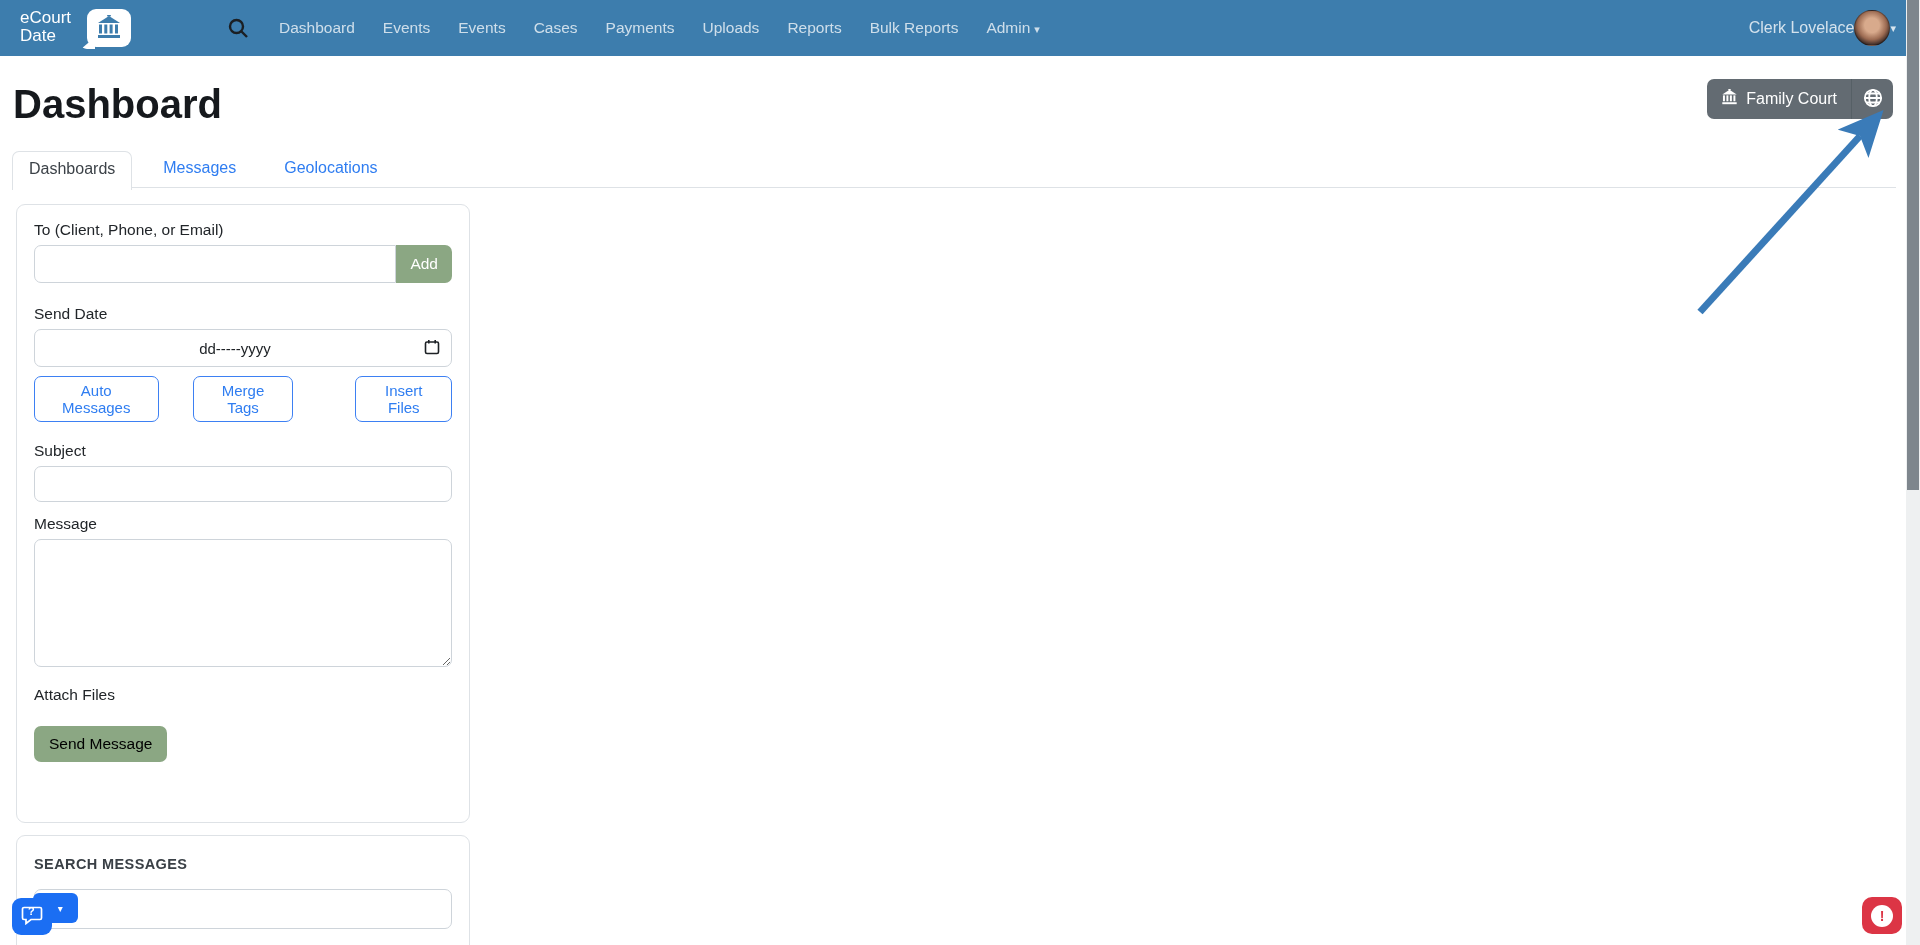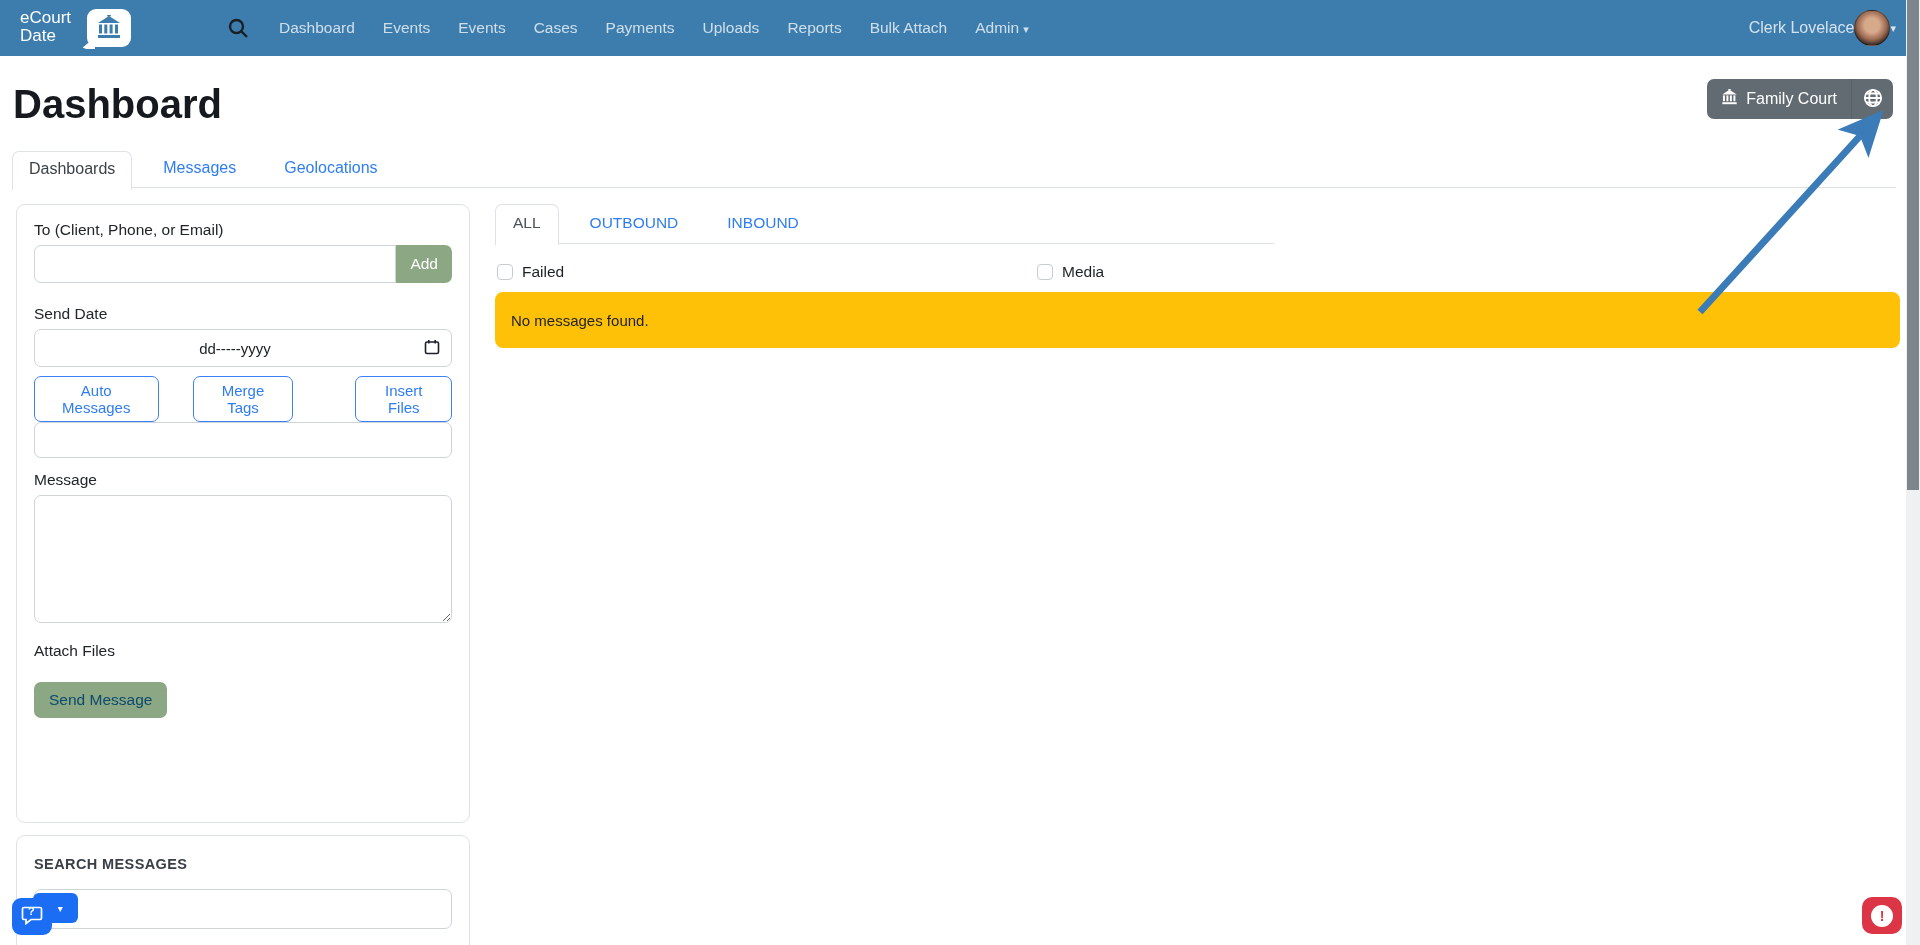--- a/index.html
+++ b/index.html
@@ -72,21 +72,21 @@
   .o-btn.b2 { margin-left:34px; }
   .o-btn.b3 { margin-left:62px; }
   .mt20 { margin-top:20px; } .mt12 { margin-top:13px; } .mt16 { margin-top:16px; }
   .msg-area { width:100%; height:128px; border:1px solid #ced4da; border-radius:7px; padding:8px 12px;
               font-family:inherit; font-size:15px; resize:both; outline:none; }
   .file-input { display:flex; height:38px; border:1px solid #ced4da; border-radius:7px; overflow:hidden;
                 align-items:stretch; cursor:pointer; }
   .file-btn { background:#f3f4f6; border-right:1px solid #ced4da; display:flex; align-items:center;
               padding:0 14px; font-size:15.5px; color:#212529; }
   .file-status { display:flex; align-items:center; padding:0 16px; font-size:15.5px; color:#212529; }
-  .send-btn { margin-top:16px; background:#8ba783; color:#0c4a6e; border:none; border-radius:7px;
+  .send-btn { margin-top:16px; background:#8ba783; color:#000000; border:none; border-radius:7px;
               padding:9px 15px; font-size:15.5px; font-family:inherit; cursor:pointer; }
   .search-input { margin-top:17px; width:100%; height:40px; border:1px solid #ced4da; border-radius:7px;
                   padding:0 12px; font-size:15px; font-family:inherit; outline:none; }
 
   
   .panel { position:absolute; left:495px; top:204px; right:20px; }
   .inner-tabs { width:779px; height:40px; display:flex; border-bottom:1px solid #dee2e6; }
   .itab { padding:9px 17px; font-size:15.5px; color:#2f7df1; cursor:pointer; border:1px solid transparent; border-bottom:none; }
   .itab.active { color:#495057; background:#fff; border-color:#dee2e6; border-radius:7px 7px 0 0; height:41px; position:relative; top:0; }
   .itab + .itab { margin-left:13px; }
@@ -149,21 +149,21 @@
     </div>
 
     <div class="nav-links">
       <span class="nav-link">Dashboard</span>
       <span class="nav-link">Events</span>
       <span class="nav-link">Events</span>
       <span class="nav-link">Cases</span>
       <span class="nav-link">Payments</span>
       <span class="nav-link">Uploads</span>
       <span class="nav-link">Reports</span>
-      <span class="nav-link">Bulk Attach</span>
+      <span class="nav-link">Bulk Reports</span>
       <span class="nav-link">
         <span>Admin</span><span class="caret">▾</span>
       </span>
     </div>
 
     <div class="nav-user">
       <span class="nav-user-name">Clerk Lovelace</span>
       <span class="avatar"></span>
       <span class="caret">▾</span>
     </div>
@@ -230,55 +230,36 @@
         </div>
       </div>
     </div>
 
     <div class="btn-row">
       <button class="o-btn">Auto Messages</button>
       <button class="o-btn b2">Merge Tags</button>
       <button class="o-btn b3">Insert Files</button>
     </div>
 
+    <div class="f-label mt20">Subject</div>
     <input class="t-input" style="height: 36px;" type="text" value="">
 
     <div class="f-label mt12">Message</div>
     <textarea class="msg-area" style=""></textarea>
 
     <div class="f-label mt16">Attach Files</div>
 
     <button class="send-btn">Send Message</button>
   </div>
 
   <div class="card card-2">
     <div class="card-title">SEARCH MESSAGES</div>
     <input class="search-input" type="text" value="" style="">
   </div>
 
-  <div class="panel">
-    <div class="inner-tabs">
-      <div class="itab active">ALL</div>
-      <div class="itab">OUTBOUND</div>
-      <div class="itab">INBOUND</div>
-    </div>
-    <div class="filters">
-      <div class="chk-wrap" style="left:2px">
-        <span class="chk"></span>
-        <span class="chk-label">Failed</span>
-      </div>
-      <div class="chk-wrap" style="left:542px">
-        <span class="chk"></span>
-        <span class="chk-label">Media</span>
-      </div>
-    </div>
-    <div class="alert-warn">
-      <span>No messages found.</span>
-    </div>
-  </div>
 
   <svg class="annot-arrow" width="260" height="240" viewBox="0 0 260 240">
     <defs>
       <marker id="arrhead" markerWidth="8" markerHeight="8" refX="1.5" refY="3" orient="auto" markerUnits="strokeWidth">
         <path d="M0,0 L6.5,3 L0,6 L1.5,3 Z" fill="#3a7bb8"></path>
       </marker>
     </defs>
     <line x1="50" y1="222" x2="210" y2="46" stroke="#3a7bb8" stroke-width="7" marker-end="url(#arrhead)"></line>
   </svg>
 

